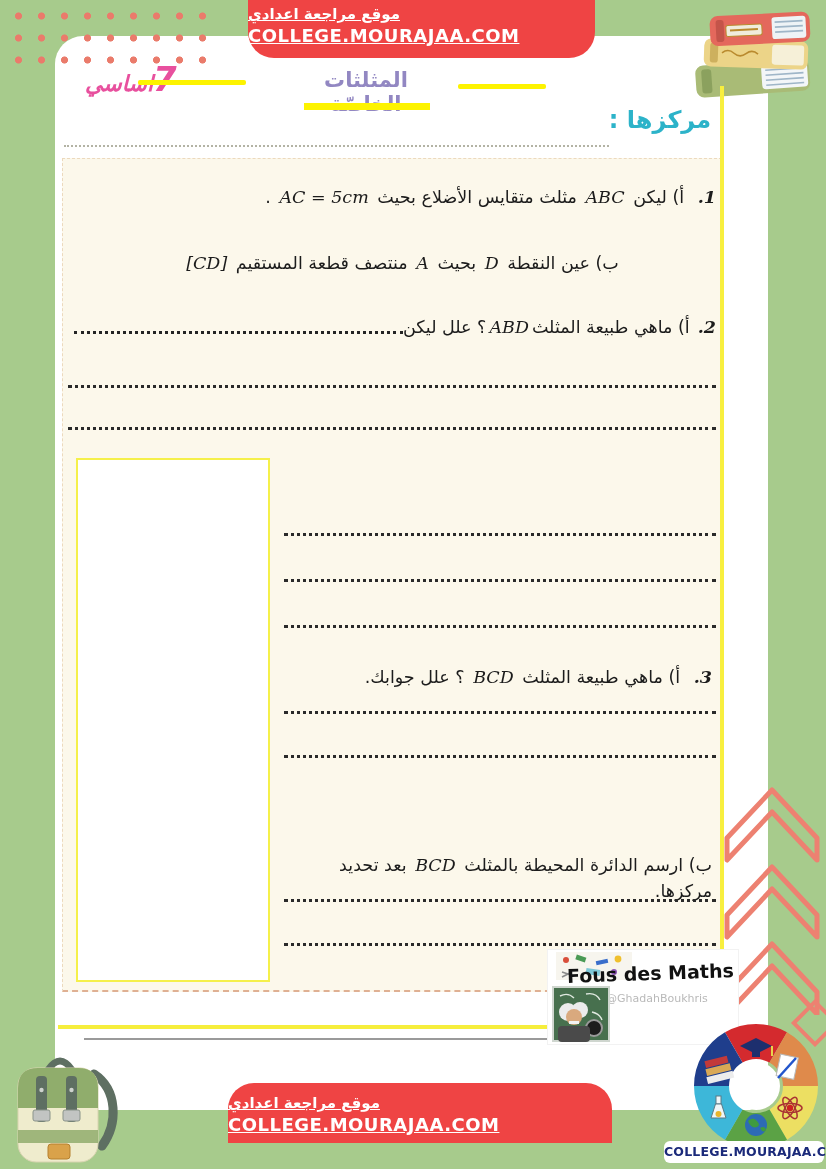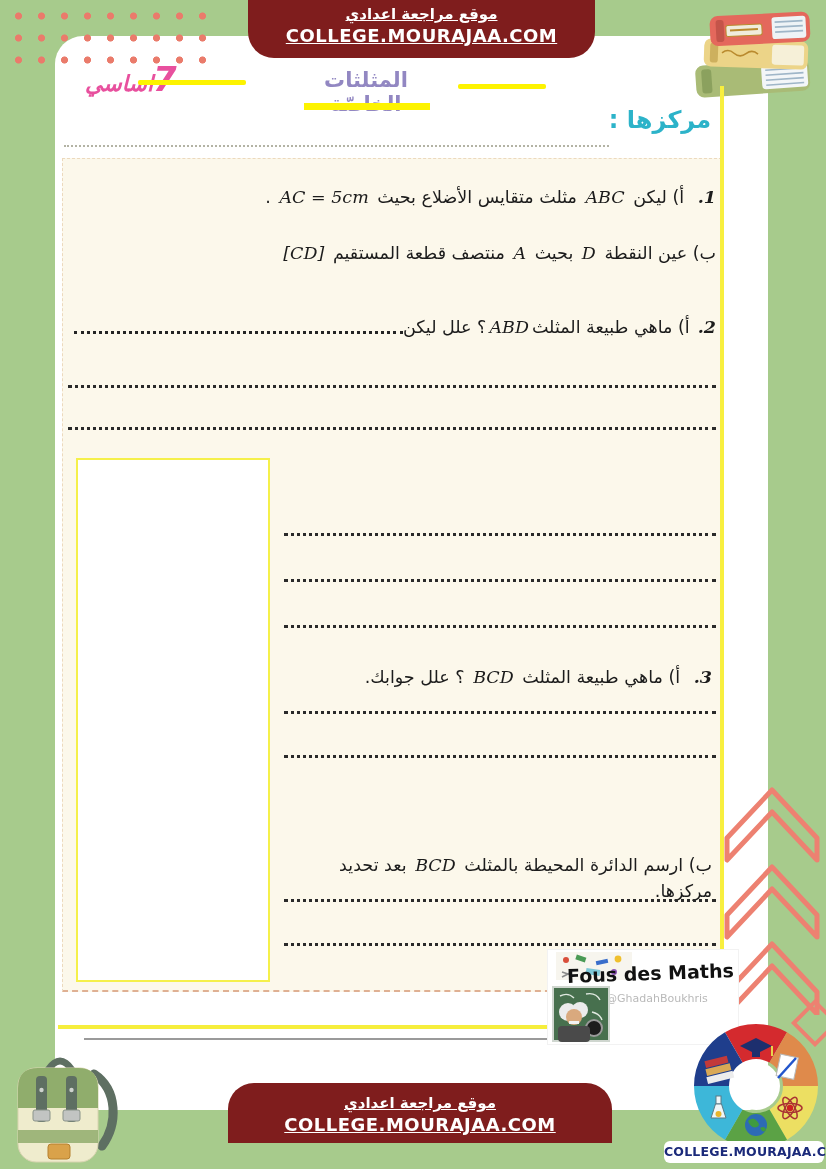--- a/index.html
+++ b/index.html
@@ -3,21 +3,21 @@
 <meta charset="utf-8">
 <style>
   html,body{margin:0;padding:0;}
   body{font-family:"DejaVu Sans",sans-serif;}
   #stage{position:relative;width:826px;height:1169px;background:#a7cb8c;overflow:hidden;}
 
   
   #page{position:absolute;left:55px;top:36px;width:713px;height:1076px;background:#ffffff;border-radius:28px;z-index:1;}
 
   
-  .green-tab{position:absolute;background:#7f1d1d;text-align:center;color:#ffffff;z-index:3;}
+  .green-tab{position:absolute;background:#ef4444;text-align:left;color:#ffffff;z-index:3;}
   #header-tab{left:248px;top:0;width:347px;height:58px;border-radius:0 0 26px 26px;padding-top:4px;box-sizing:border-box;}
   #footer-tab{left:228px;top:1083px;width:384px;height:60px;border-radius:26px 26px 0 0;padding-top:10px;box-sizing:border-box;}
   #footer-band{position:absolute;left:0;top:1110px;width:826px;height:59px;background:#a7cb8c;z-index:2;}
   .site-ar{font-size:15px;font-weight:bold;text-decoration:underline;line-height:20px;direction:rtl;}
   .site-url{font-size:18px;font-weight:bold;text-decoration:underline;letter-spacing:.5px;line-height:24px;}
 
   
   #dots-grid{position:absolute;left:2px;top:2px;width:206px;height:62px;z-index:5;
     background-image:radial-gradient(circle,#ea7b6b 3.2px,rgba(0,0,0,0) 3.9px);
     background-size:23px 22px;background-position:5px 3px;}
@@ -125,21 +125,21 @@
 
   <div class="line" style="left:86px;top:184px;width:630px;">
     <span class="num">1.</span>
     <span>أ)  ليكن</span>
     <span class="math">ABC</span>
     <span>مثلث متقايس الأضلاع بحيث</span>
     <span class="math">AC = 5cm</span>
     <span>.</span>
   </div>
 
-  <div class="line" style="left:86px;top:240px;width:630px;">
+  <div class="line" style="left:86px;top:250px;width:630px;text-align:center;">
     <span>ب) عين النقطة</span>
     <span class="math">D</span>
     <span>بحيث</span>
     <span class="math">A</span>
     <span>منتصف قطعة المستقيم</span>
     <span class="math">[CD]</span>
   </div>
 
   <div class="line flexline" style="left:70px;top:314px;width:646px;">
     <span class="num">2.</span>

